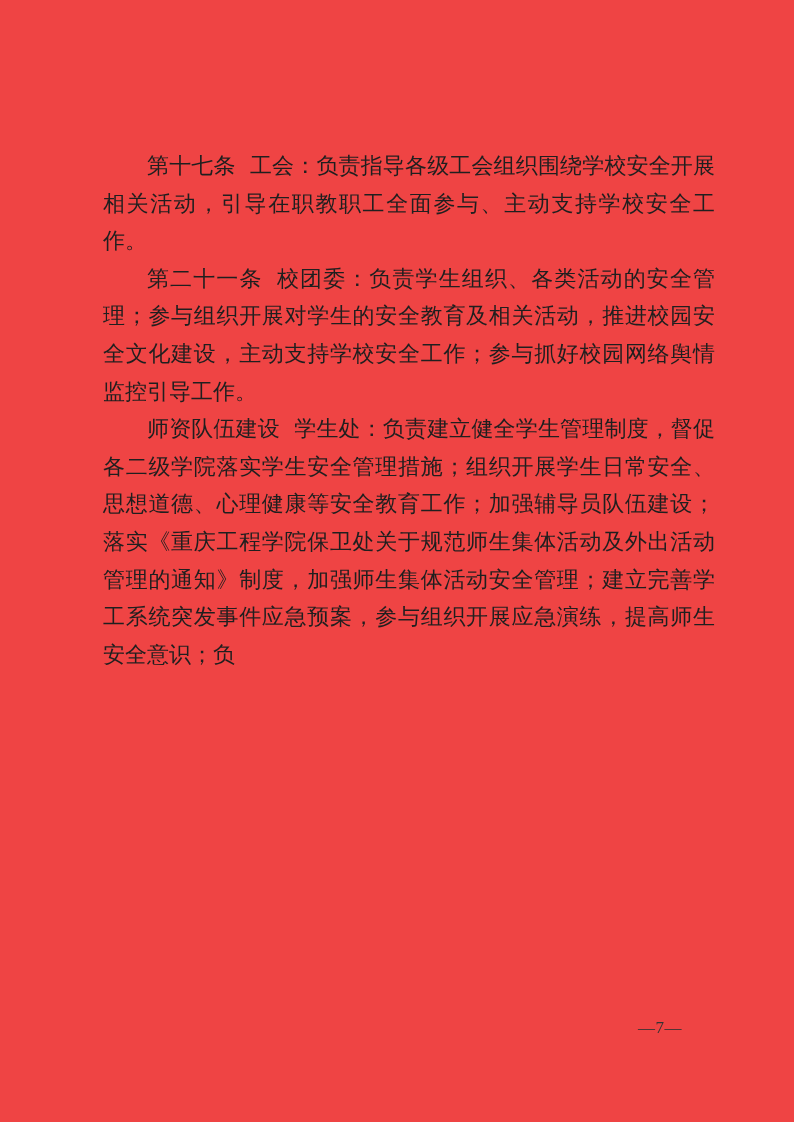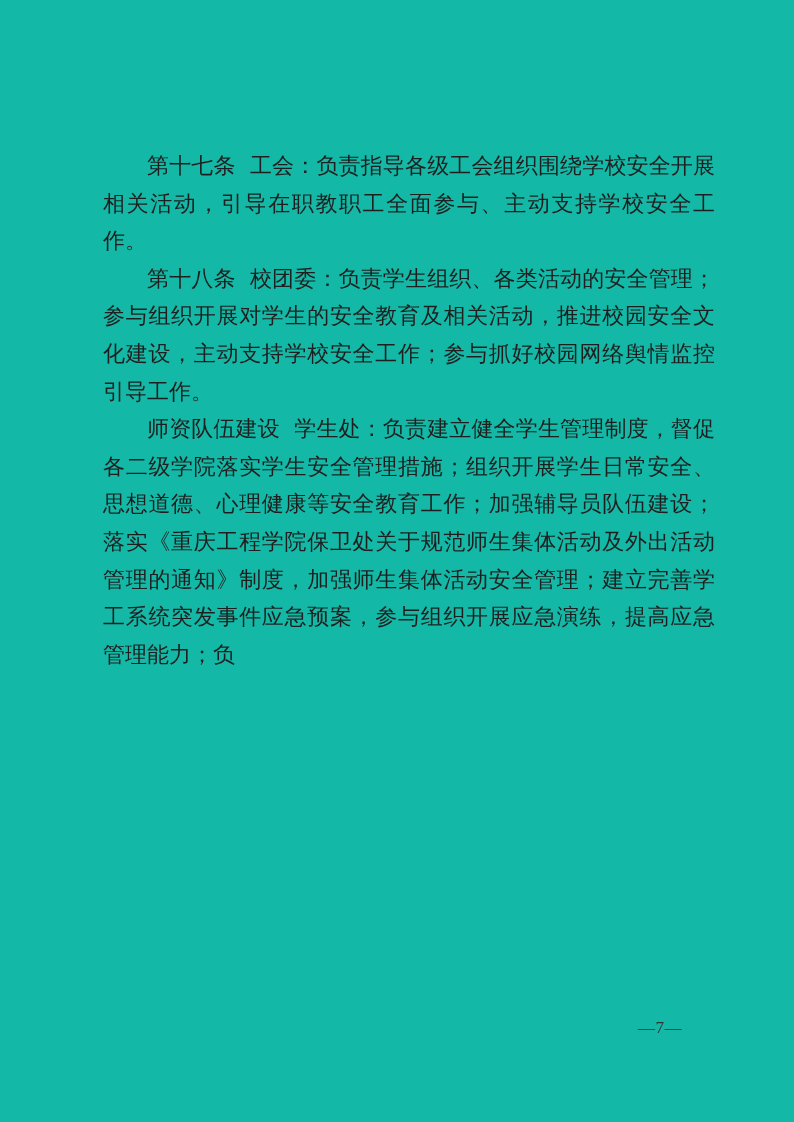--- a/index.html
+++ b/index.html
@@ -13,21 +13,21 @@
     position: relative;
     overflow: hidden;
     font-family: "Liberation Serif", "DejaVu Serif", serif;
   }
   .page {
     position: absolute;
     left: 0;
     top: 0;
     width: 794px;
     height: 1122px;
-    background: #14b8a6;
+    background: #ef4444;
   }
   .content {
     position: absolute;
     left: 103px;
     top: 147px;
     width: 612px;
     color: #1f1f1f;
     font-size: 22px;
     line-height: 37.6px;
     text-align: justify;
@@ -49,17 +49,17 @@
     color: #333333;
     letter-spacing: 0.5px;
   }
 </style>
 </head>
 <body>
 
 <div class="page">
   <div class="content">
       <p class="para"><span class="art-num">第十七条</span><span>工会：负责指导各级工会组织围绕学校安全开展相关活动，引导在职教职工全面参与、主动支持学校安全工作。</span></p>
-      <p class="para"><span class="art-num">第十八条</span><span>校团委：负责学生组织、各类活动的安全管理；参与组织开展对学生的安全教育及相关活动，推进校园安全文化建设，主动支持学校安全工作；参与抓好校园网络舆情监控引导工作。</span></p>
-      <p class="para"><span class="art-num">师资队伍建设</span><span>学生处：负责建立健全学生管理制度，督促各二级学院落实学生安全管理措施；组织开展学生日常安全、思想道德、心理健康等安全教育工作；加强辅导员队伍建设；落实《重庆工程学院保卫处关于规范师生集体活动及外出活动管理的通知》制度，加强师生集体活动安全管理；建立完善学工系统突发事件应急预案，参与组织开展应急演练，提高应急管理能力；负</span></p>
+      <p class="para"><span class="art-num">第二十一条</span><span>校团委：负责学生组织、各类活动的安全管理；参与组织开展对学生的安全教育及相关活动，推进校园安全文化建设，主动支持学校安全工作；参与抓好校园网络舆情监控引导工作。</span></p>
+      <p class="para"><span class="art-num">师资队伍建设</span><span>学生处：负责建立健全学生管理制度，督促各二级学院落实学生安全管理措施；组织开展学生日常安全、思想道德、心理健康等安全教育工作；加强辅导员队伍建设；落实《重庆工程学院保卫处关于规范师生集体活动及外出活动管理的通知》制度，加强师生集体活动安全管理；建立完善学工系统突发事件应急预案，参与组织开展应急演练，提高师生安全意识；负</span></p>
     </div>
   <div class="page-number">—7—</div>
 </div>
 
 </body></html>

